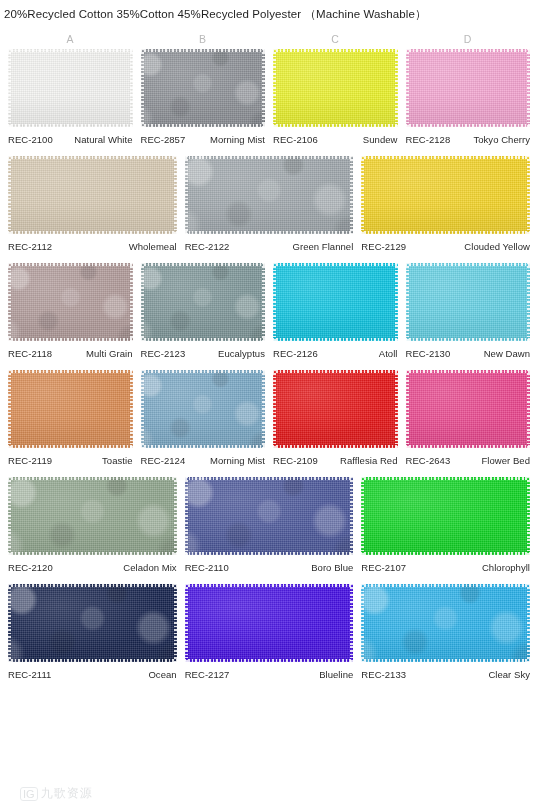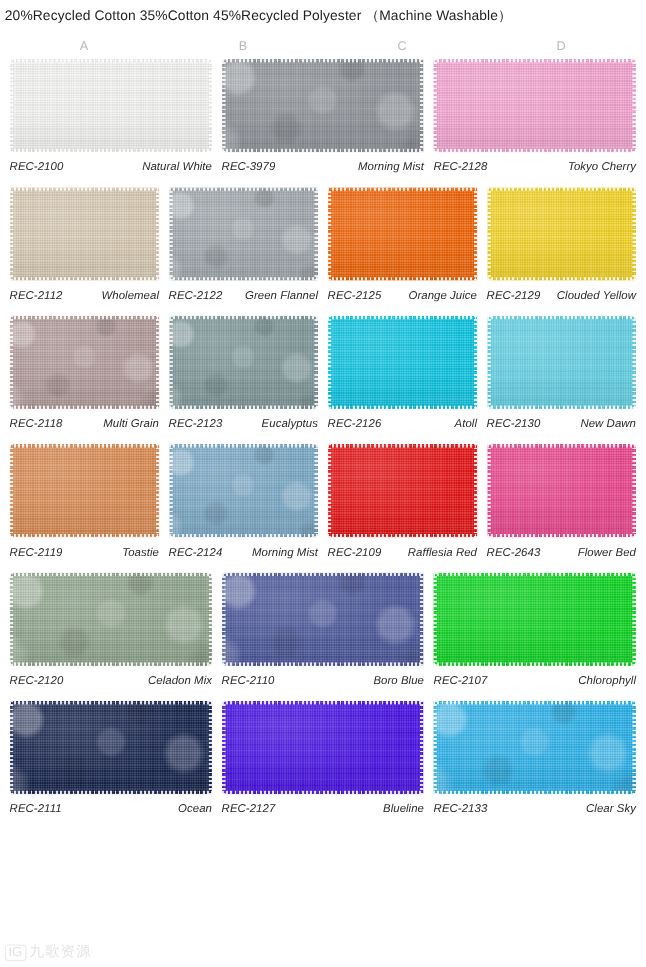--- a/index.html
+++ b/index.html
@@ -146,36 +146,35 @@
   
   .caption {
     display: flex;
     justify-content: space-between;
     align-items: flex-start;
     margin-top: 7px;
     font-size: 9.5px;
     line-height: 12px;
     color: #2b2b2b;
     letter-spacing: 0.05px;
-    font-style: italic;
   }
   .caption .code {
     white-space: nowrap;
     flex: 0 0 auto;
   }
   .caption .name {
     text-align: right;
     flex: 0 1 auto;
     padding-left: 4px;
   }
 
   
   .watermark {
     position: absolute;
-    left: 4px;
+    left: 20px;
     bottom: 4px;
     display: flex;
     align-items: center;
     gap: 3px;
     opacity: 0.30;
     pointer-events: none;
   }
   .watermark .wm-mark {
     font-size: 11px;
     color: #9aa0a6;
@@ -226,22 +225,37 @@
           <div class="base" style="background: rgb(140, 144, 150);"></div>
           <div class="mottle"></div>
           <div class="weave"></div>
           <div class="shade"></div>
           <div class="edge-top"></div>
           <div class="edge-bot"></div>
           <div class="edge-l"></div>
           <div class="edge-r"></div>
         </div>
         <div class="caption">
-          <span class="code">REC-3979</span>
+          <span class="code">REC-2857</span>
           <span class="name">Morning Mist</span>
+        </div>
+      </div>
+      <div class="cell">
+        <div class="swatch">
+          <div class="base" style="background: rgb(232, 240, 42);"></div>
+          <div class="weave"></div>
+          <div class="shade"></div>
+          <div class="edge-top"></div>
+          <div class="edge-bot"></div>
+          <div class="edge-l"></div>
+          <div class="edge-r"></div>
+        </div>
+        <div class="caption">
+          <span class="code">REC-2106</span>
+          <span class="name">Sundew</span>
         </div>
       </div>
       <div class="cell">
         <div class="swatch">
           <div class="base" style="background: rgb(242, 163, 207);"></div>
           <div class="weave"></div>
           <div class="shade"></div>
           <div class="edge-top"></div>
           <div class="edge-bot"></div>
           <div class="edge-l"></div>
@@ -276,35 +290,20 @@
           <div class="weave"></div>
           <div class="shade"></div>
           <div class="edge-top"></div>
           <div class="edge-bot"></div>
           <div class="edge-l"></div>
           <div class="edge-r"></div>
         </div>
         <div class="caption">
           <span class="code">REC-2122</span>
           <span class="name">Green Flannel</span>
-        </div>
-      </div>
-      <div class="cell">
-        <div class="swatch">
-          <div class="base" style="background: rgb(239, 100, 8);"></div>
-          <div class="weave"></div>
-          <div class="shade"></div>
-          <div class="edge-top"></div>
-          <div class="edge-bot"></div>
-          <div class="edge-l"></div>
-          <div class="edge-r"></div>
-        </div>
-        <div class="caption">
-          <span class="code">REC-2125</span>
-          <span class="name">Orange Juice</span>
         </div>
       </div>
       <div class="cell">
         <div class="swatch">
           <div class="base" style="background: rgb(242, 210, 39);"></div>
           <div class="weave"></div>
           <div class="shade"></div>
           <div class="edge-top"></div>
           <div class="edge-bot"></div>
           <div class="edge-l"></div>

